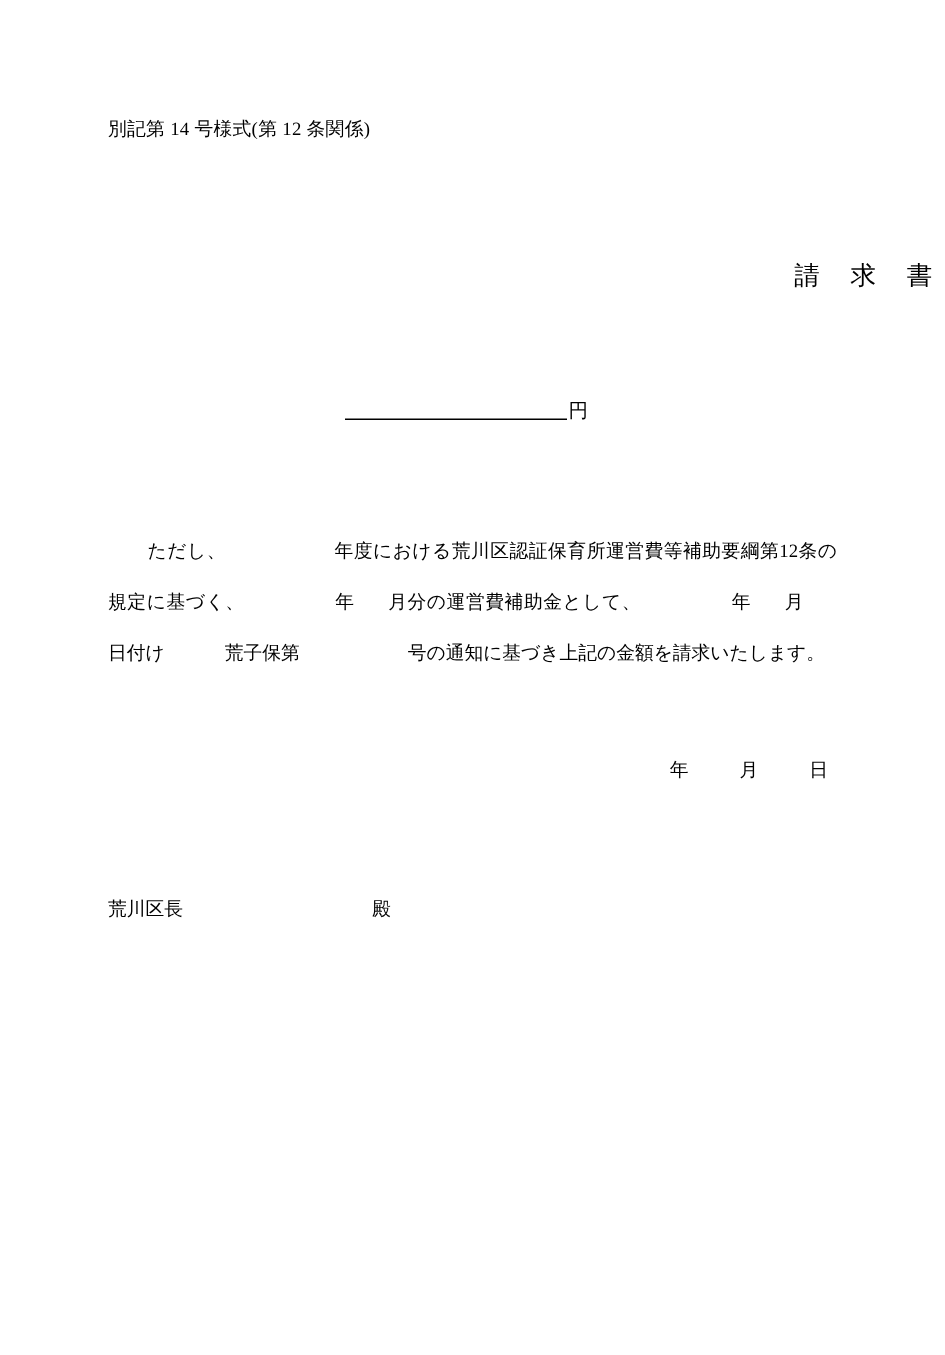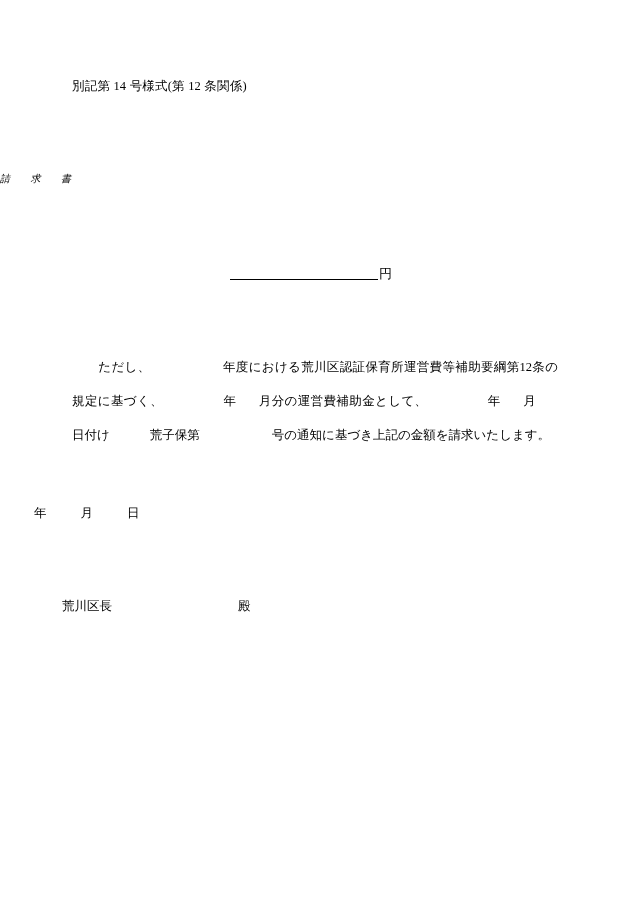--- a/index.html
+++ b/index.html
@@ -27,24 +27,23 @@
     top: 78px;
     font-size: 12.5px;
     letter-spacing: 0.2px;
     white-space: nowrap;
   }
   .doc-title {
     position: absolute;
     left: 0;
     right: 0;
     top: 172px;
-    text-align: left;
-    font-size: 10px;
+    text-align: right;
+    font-size: 17px;
     letter-spacing: 0.5px;
-    font-style: italic;
   }
   .doc-title .sp {
     display: inline-block;
     width: 20px;
   }
   .amount-row {
     position: absolute;
     left: 0;
     right: 0;
     top: 265px;
@@ -80,27 +79,28 @@
   .blank-sm { display: inline-block; width: 22px; }
   .blank-md { display: inline-block; width: 40px; }
   .blank-lg { display: inline-block; width: 60px; }
   .blank-xl { display: inline-block; width: 72px; }
 
   .date-line {
     position: absolute;
     left: 0;
     right: 70px;
     top: 505px;
+    text-align: right;
     font-size: 12.5px;
   }
   .date-line .gap { display: inline-block; width: 34px; }
 
   .addressee {
     position: absolute;
-    left: 62px;
+    left: 72px;
     top: 598px;
     font-size: 12.5px;
     white-space: nowrap;
   }
   .addressee .gap { display: inline-block; width: 126px; }
 
   .signature-block {
     position: absolute;
     left: 313px;
     top: 729px;

